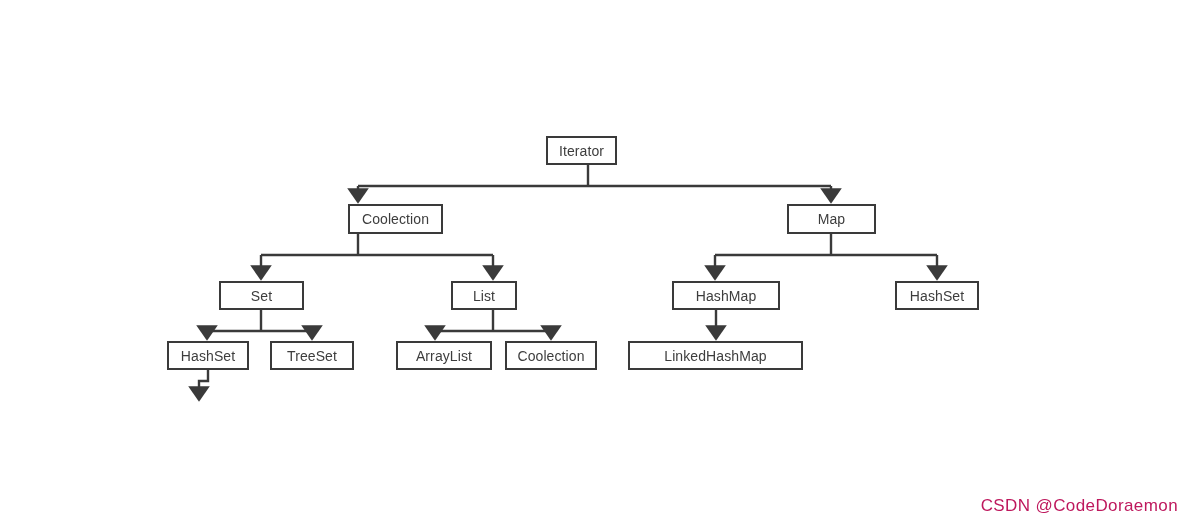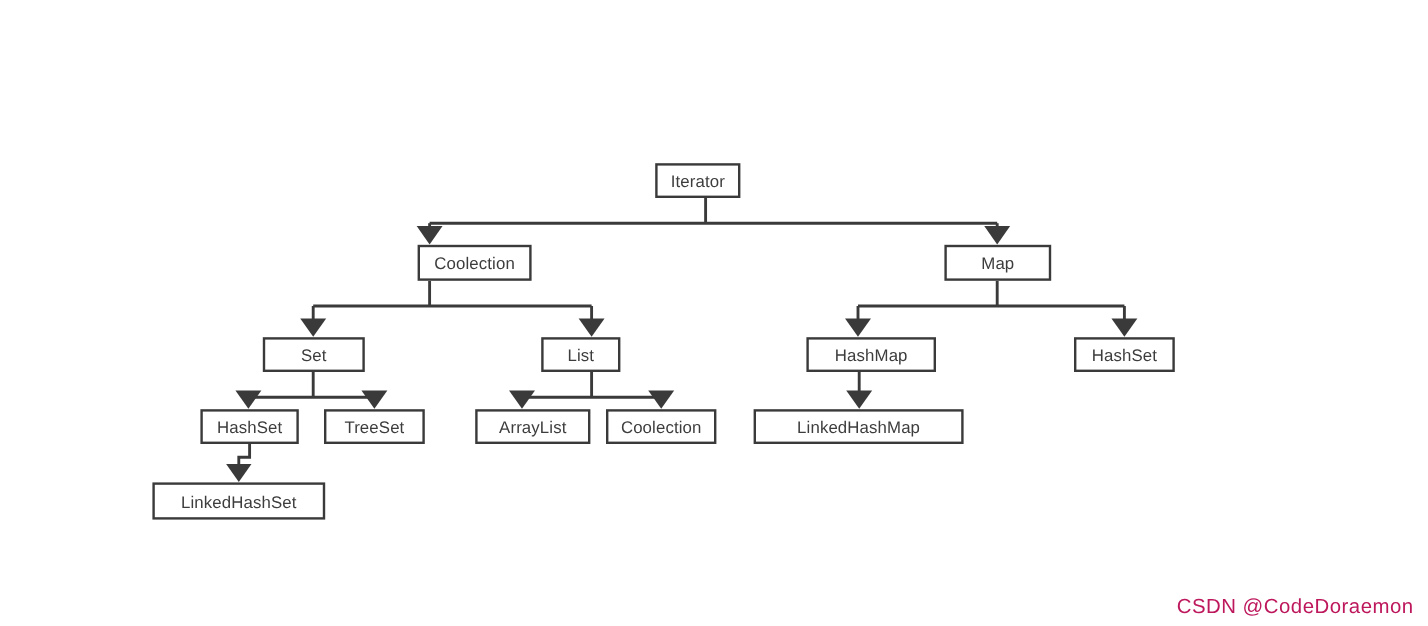--- a/index.html
+++ b/index.html
@@ -151,19 +151,16 @@
   </div>
 
   <div class="node-box" style="left:505px; top:341px; width:92px; height:29px;">
     <span>Coolection</span>
   </div>
 
   <div class="node-box" style="left:628px; top:341px; width:175px; height:29px;">
     <span>LinkedHashMap</span>
   </div>
 
-  <div class="node-box" style="left:127px; top:402px; width:144px; height:31px;">
-    <span>LinkedHashSet</span>
-  </div>
 
   <div class="watermark">CSDN @CodeDoraemon</div>
 
 </div>
 
 </body></html>

